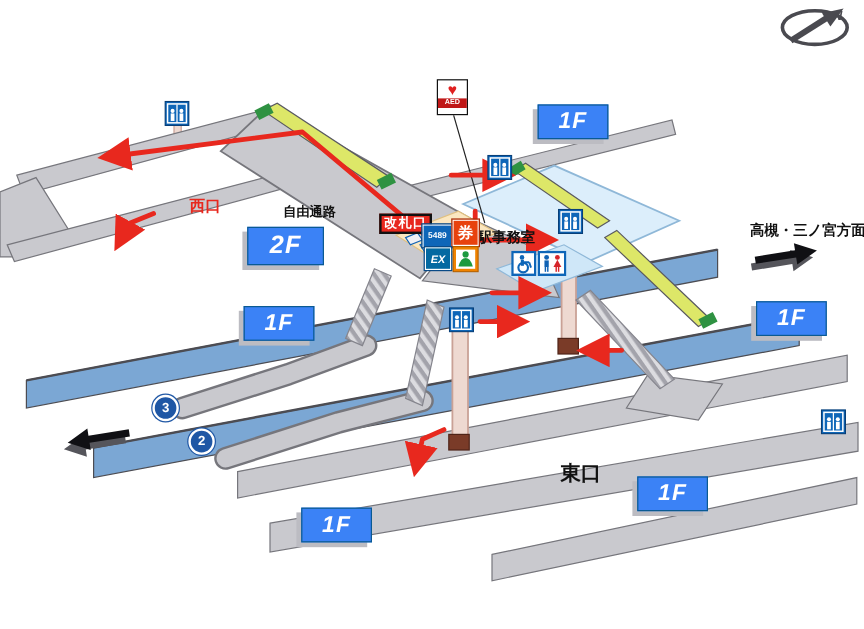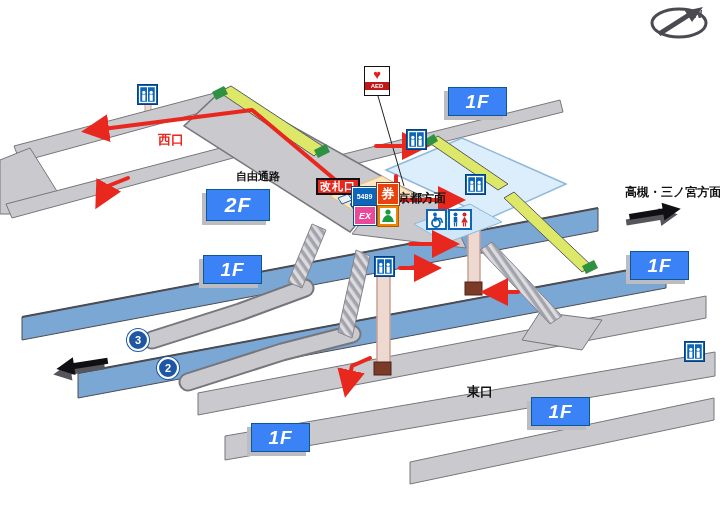--- a/index.html
+++ b/index.html
@@ -4,21 +4,21 @@
 <style>
   html,body{margin:0;padding:0;background:#fff;}
   .stage{position:relative;width:720px;height:524px;background:#ffffff;overflow:hidden;
          font-family:"Liberation Sans","DejaVu Sans",sans-serif;}
   .abs{position:absolute;}
   .badge{display:flex;align-items:center;justify-content:center;background:#3b82f6;color:#fff;
          font-weight:700;font-style:italic;font-size:19px;letter-spacing:1px;
          box-shadow:-4px 4px 0 #bcbcc2;border:1px solid #0a5a92;}
   .badge.f2{font-size:21px;}
   .lbl{font-weight:700;color:#111;white-space:nowrap;}
-  .red-lbl{color:#e8281e;}
+  .red-lbl{color:#e8281e;margin-top:32px;}
   .gate-sign{background:#e8281e;border:2px solid #111;color:#fff;font-weight:700;font-size:11px;
              line-height:13px;padding:0 2px;white-space:nowrap;letter-spacing:1px;}
   .pf-circle{width:18px;height:18px;border-radius:50%;background:#1f57a5;border:2px solid #fff;
              box-shadow:0 0 0 1px #1f57a5;color:#fff;font-weight:700;font-size:11px;
              display:flex;align-items:center;justify-content:center;}
   .sign-box{display:flex;align-items:center;justify-content:center;color:#fff;font-weight:700;}
   .aed-box{width:24px;height:28px;background:#fff;border:1.5px solid #111;display:flex;
            flex-direction:column;align-items:center;justify-content:flex-start;}
   .aed-heart{color:#e02020;font-size:13px;line-height:15px;}
   .aed-tag{background:#c01818;color:#fff;font-size:6px;font-weight:700;line-height:8px;
@@ -127,38 +127,38 @@
   </svg>
 
   <div class="abs badge" style="left:448px;top:87px;width:57px;height:27px">1F</div>
   <div class="abs badge" style="left:203px;top:255px;width:57px;height:27px">1F</div>
   <div class="abs badge" style="left:630px;top:251px;width:57px;height:27px">1F</div>
   <div class="abs badge" style="left:531px;top:397px;width:57px;height:27px">1F</div>
   <div class="abs badge" style="left:251px;top:423px;width:57px;height:27px">1F</div>
   <div class="abs badge f2" style="left:206px;top:189px;width:62px;height:30px">2F</div>
 
   <div class="abs lbl red-lbl" style="left:158px;top:131px;font-size:13px">西口</div>
-  <div class="abs lbl" style="left:467px;top:383px;font-size:13px">東口</div>
+  <div class="abs lbl" style="left:467px;top:383px;font-size:17px">東口</div>
   <div class="abs lbl" style="left:236px;top:169px;font-size:11px">自由通路</div>
   <div class="abs gate-sign" style="left:316px;top:178px">改札口</div>
-  <div class="abs lbl" style="left:398px;top:190px;font-size:12px">京都方面</div>
+  <div class="abs lbl" style="left:398px;top:190px;font-size:12px">駅事務室</div>
   <div class="abs lbl" style="left:625px;top:184px;font-size:12px">高槻・三ノ宮方面</div>
   <div class="abs compass-n" style="left:694px;top:8px">N</div>
 
   <div class="abs pf-circle" style="left:127px;top:329px">3</div>
   <div class="abs pf-circle" style="left:157px;top:357px">2</div>
 
   <div class="abs aed-box" style="left:364px;top:66px">
     <span class="aed-heart">♥</span>
     <span class="aed-tag">AED</span>
   </div>
 
   <div class="abs sign-box" style="left:352px;top:187px;width:23px;height:17px;background:#0e66b8;border:1px solid #fff;outline:1px solid #0a4a86;font-size:7px">5489</div>
   <div class="abs sign-box" style="left:377px;top:183px;width:20px;height:20px;background:#e8420e;border:1px solid #fff;outline:1px solid #a82c08;font-size:13px">券</div>
-  <div class="abs sign-box" style="left:354px;top:206px;width:20px;height:17px;background:#ec4899;border:1px solid #fff;outline:1px solid #0a4a86;font-size:9px;font-style:italic">EX</div>
+  <div class="abs sign-box" style="left:354px;top:206px;width:20px;height:17px;background:#0369a1;border:1px solid #fff;outline:1px solid #0a4a86;font-size:9px;font-style:italic">EX</div>
   <div class="abs" style="left:377px;top:205px">
     <svg width="22" height="22" viewBox="0 0 22 22">
       <rect x="0.5" y="0.5" width="21" height="21" fill="#f08300" stroke="#b05e00"></rect>
       <rect x="3" y="3" width="16" height="16" fill="#fff"></rect>
       <circle cx="11" cy="7" r="2.6" fill="#1d9a3f"></circle>
       <path d="M5,17 Q7,10 11,10 Q15,10 17,17 Z" fill="#1d9a3f"></path>
     </svg>
   </div>
 
   <div class="abs" style="left:137px;top:84px">

